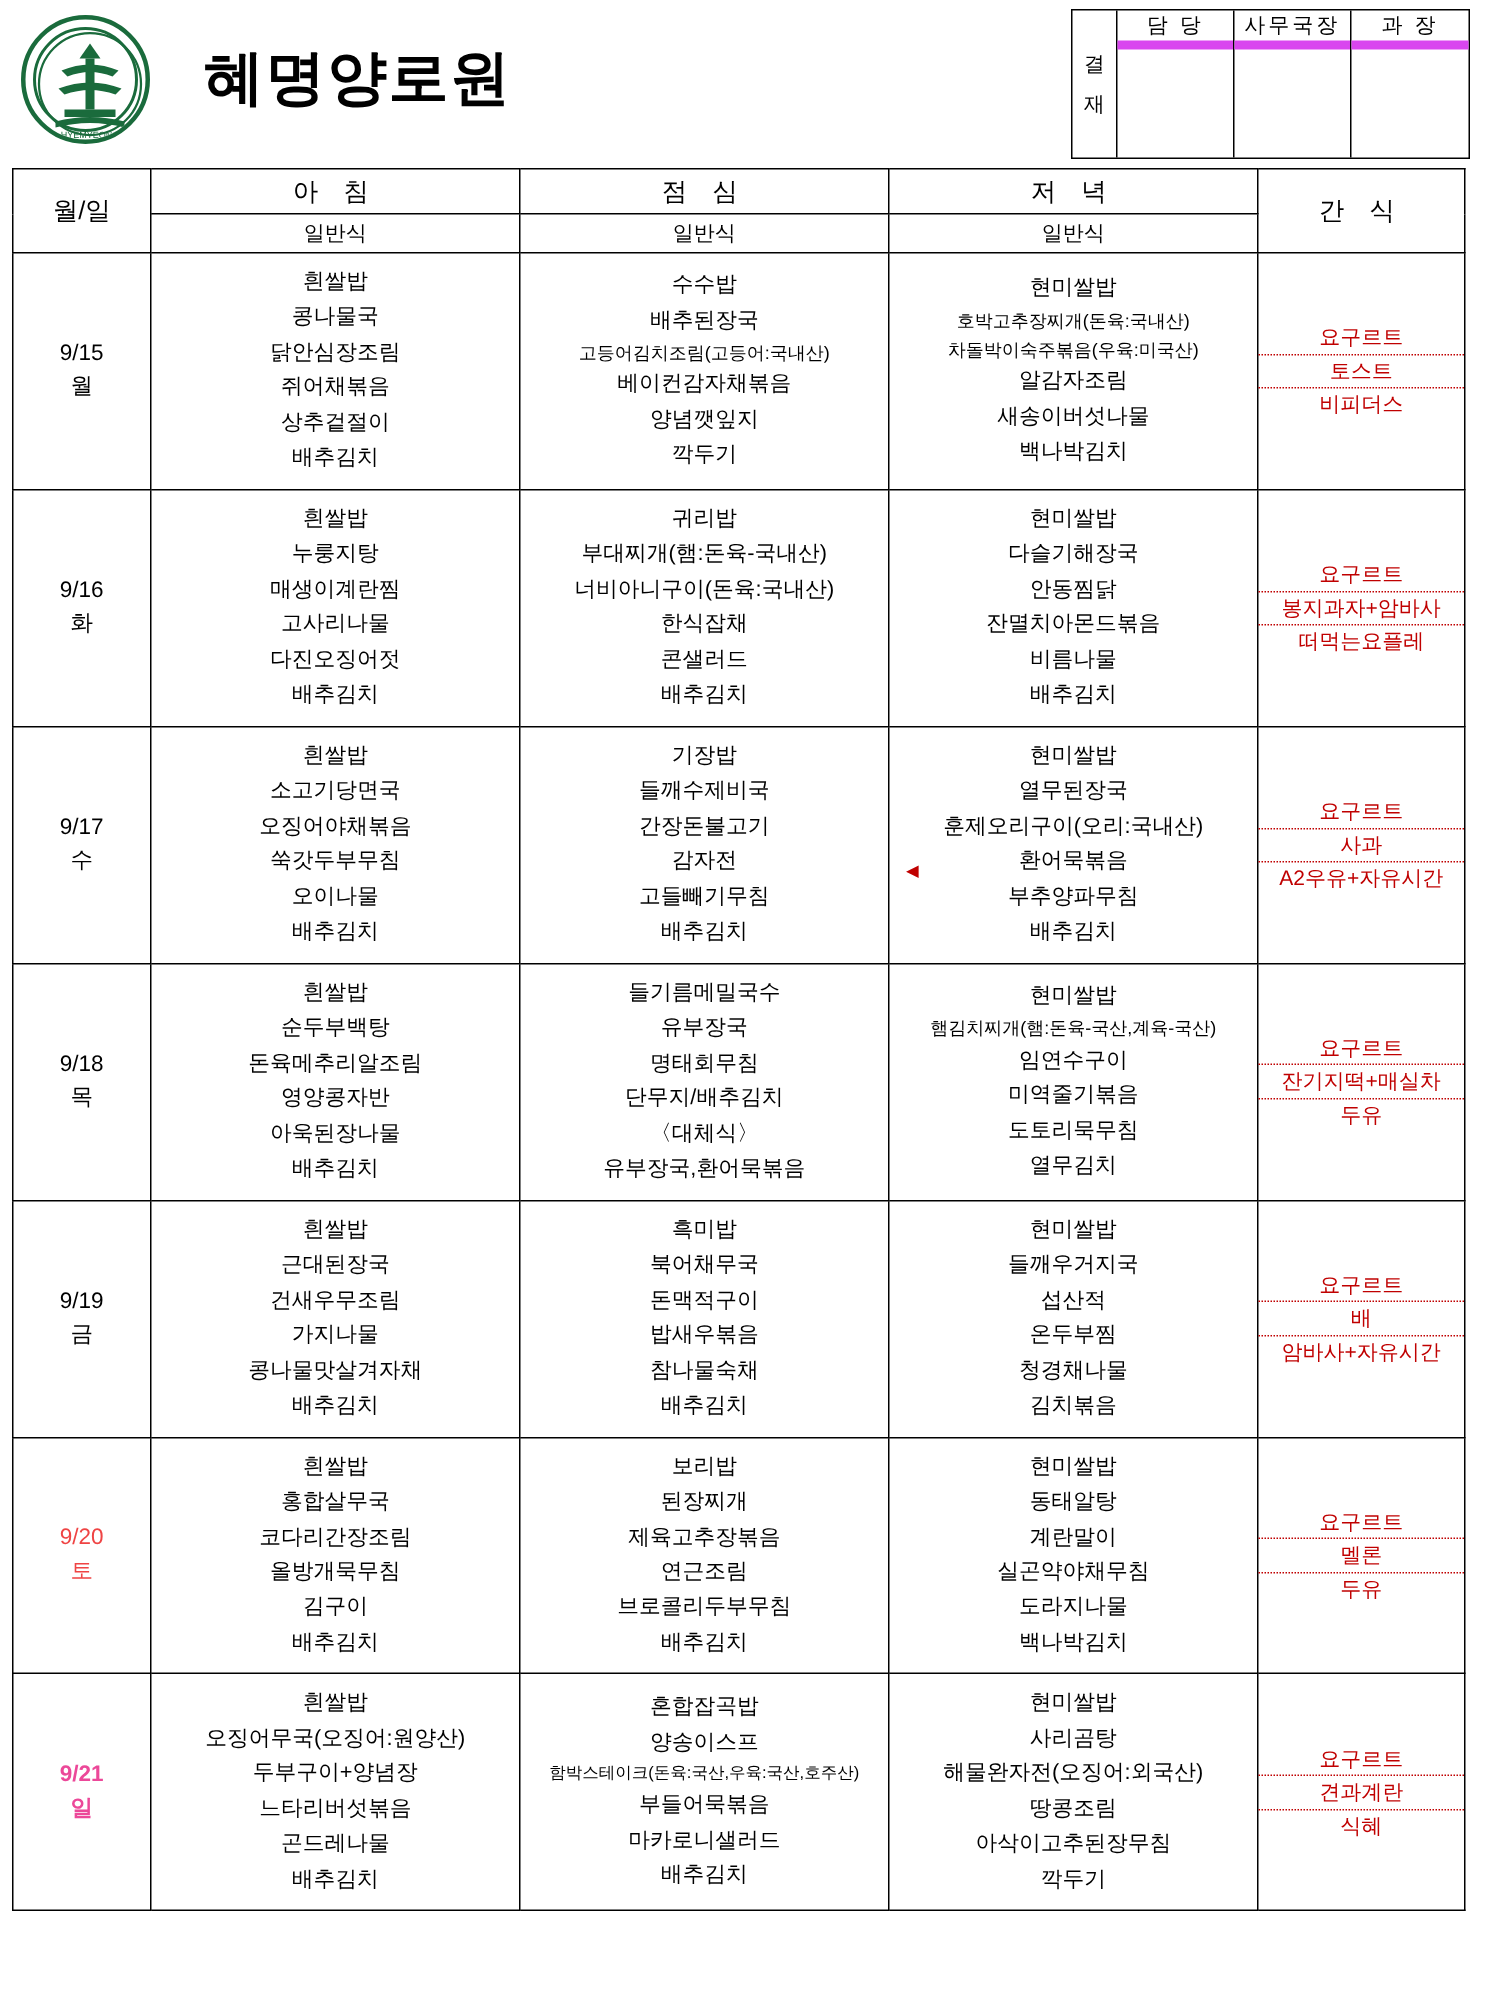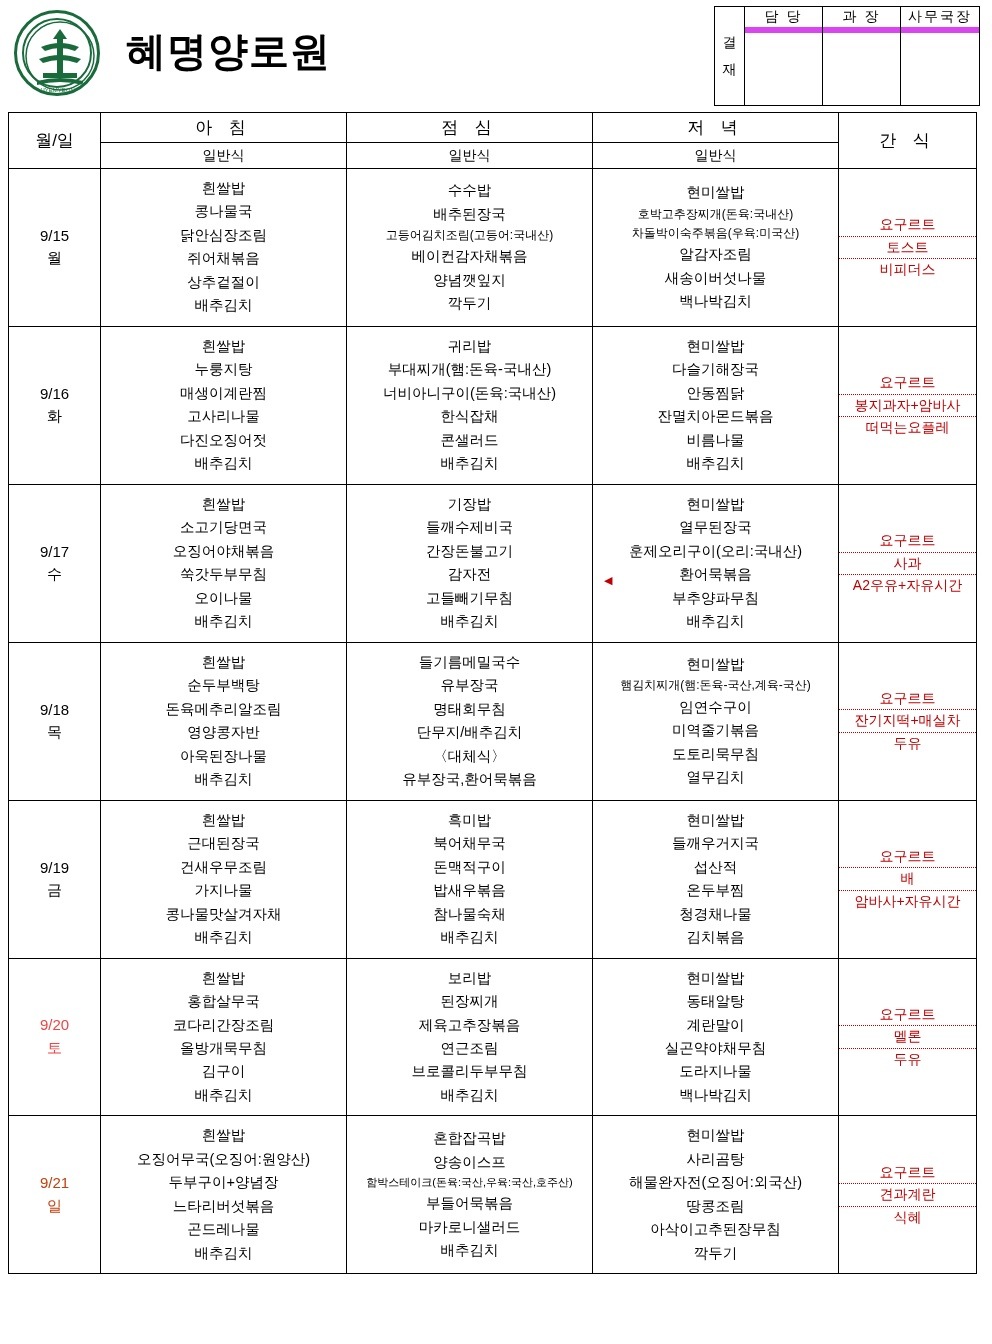--- a/index.html
+++ b/index.html
@@ -40,21 +40,21 @@
     overflow: hidden;
   }
   .logo .ring2 {
     position: absolute;
     left: 5px; top: 5px; right: 5px; bottom: 5px;
     border-radius: 50%;
     border: 2px solid #1a6b3c;
   }
   .logo svg { position: absolute; left: 0; top: 0; }
   .title-wrap {
-    margin-left: 26px;
+    margin-left: 36px;
     margin-top: 20px;
     font-family: Liberation Serif, serif;
   }
   .org-title {
     font-size: 40px;
     font-weight: bold;
     letter-spacing: 1px;
     color: #000;
   }
   
@@ -126,21 +126,21 @@
     font-size: 14px;
   }
 
   .day-cell {
     font-size: 15px;
     line-height: 1.5;
   }
   .day-cell .d-date { display: block; }
   .day-cell .d-dow { display: block; }
   .dow-sat { color: #ef4444; }
-  .dow-sun { color: #c2410c; }
+  .dow-sun { color: #ec4899; font-weight: bold; }
 
   .meal-cell {
     padding: 8px 4px;
     font-size: 14.5px;
     line-height: 1.62;
   }
   .meal-cell .item { display: block; white-space: nowrap; }
   .meal-cell .item.sm { font-size: 12px; }
   .meal-cell .item.xs { font-size: 11px; }
 
@@ -200,25 +200,25 @@
       <div class="appr-label">
         <span>결</span>
         <span>재</span>
       </div>
       <div class="appr-cols">
         <div class="appr-col">
           <div class="appr-head">담 당</div>
           <div class="appr-body"></div>
         </div>
         <div class="appr-col">
-          <div class="appr-head">과 장</div>
+          <div class="appr-head">사무국장</div>
           <div class="appr-body"></div>
         </div>
         <div class="appr-col">
-          <div class="appr-head">사무국장</div>
+          <div class="appr-head">과 장</div>
           <div class="appr-body"></div>
         </div>
       </div>
     </div>
   </div>
 
   <table class="menu">
     <colgroup>
       <col class="c-date">
         <col class="c-meal">

